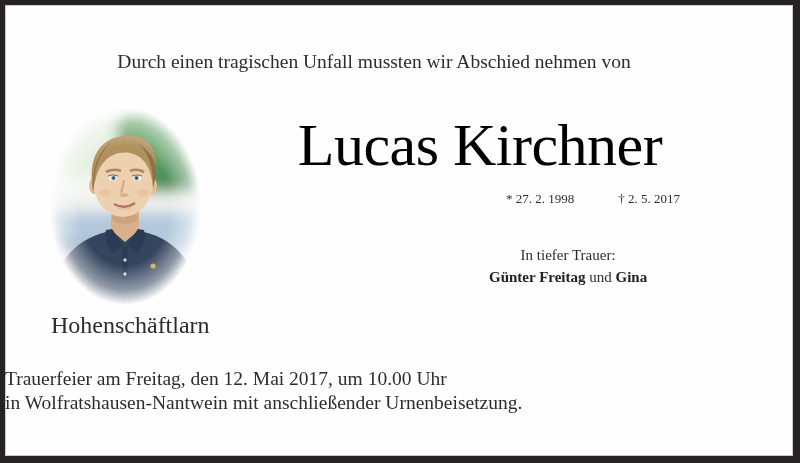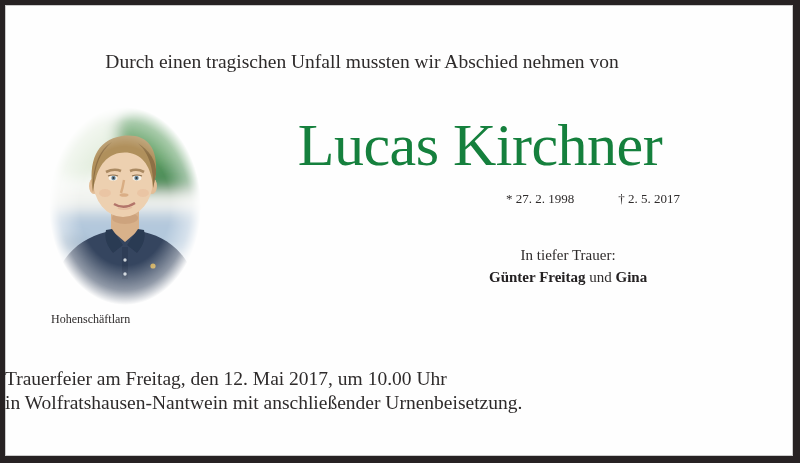--- a/index.html
+++ b/index.html
@@ -10,27 +10,27 @@
     border-style:solid;
     border-color:#272223;
     border-width:5px 7px 7px 5px;
     background:#fefefe;
     box-shadow:inset 0 0 0 1px #cbcbcb;
     font-family:"Liberation Serif","DejaVu Serif",serif;
     color:#2e2b2b;
     overflow:hidden;
   }
   .abs{position:absolute;}
-  .intro{top:45px;left:0;width:714px;text-align:center;font-size:19.5px;line-height:23px;}
-  .name{top:110px;left:275px;width:400px;text-align:center;font-size:60px;line-height:60px;letter-spacing:-0.5px;color:#15803d;}
+  .intro{top:45px;left:12px;width:714px;text-align:center;font-size:19.5px;line-height:23px;}
+  .name{top:110px;left:275px;width:400px;text-align:center;font-size:60px;line-height:60px;letter-spacing:-0.5px;color:#000000;}
   .dates{top:186px;left:275px;width:400px;text-align:right;font-size:13px;white-space:nowrap;}
   .dates .gap{display:inline-block;width:44px;}
   .mourning{top:239px;left:484px;font-size:15px;line-height:22.4px;white-space:nowrap;text-align:center;}
   .mourning b{color:#242122;}
-  .place{top:307px;left:46px;font-size:12px;text-align:right;}
+  .place{top:307px;left:46px;font-size:24px;text-align:right;}
   .photo{top:101px;left:43px;width:154px;height:200px;}
   .photo svg{display:block;}
   .funeral{top:362px;left:0;width:714px;text-align:left;font-size:19.5px;line-height:23.5px;}
 </style>
 </head>
 <body>
 
 <div class="frame">
 
   <div class="abs intro">

